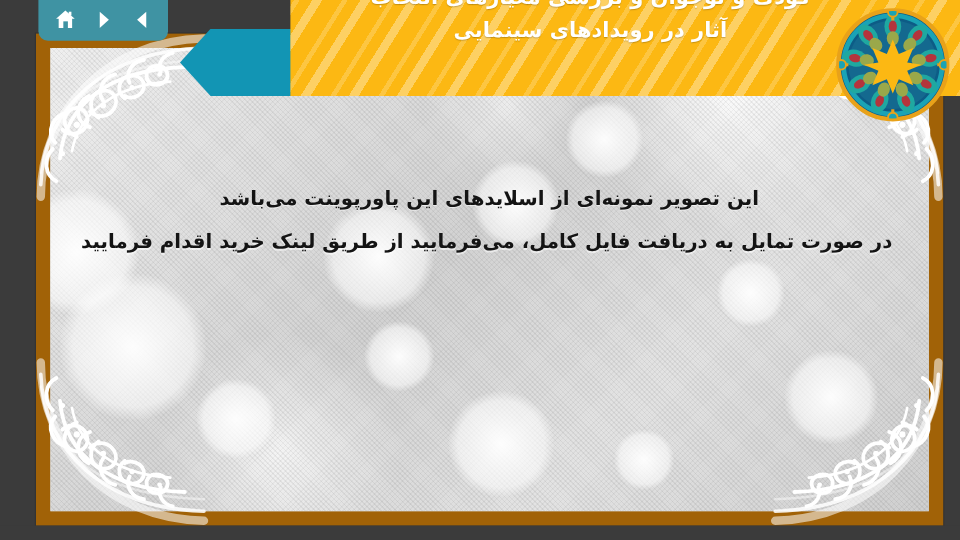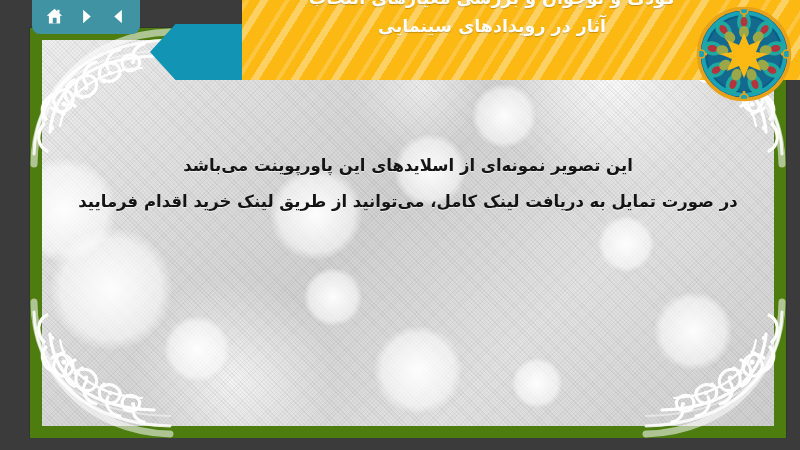--- a/index.html
+++ b/index.html
@@ -50,21 +50,21 @@
   }
   #navbar svg { display: block; }
 
   
   #slide {
     position: absolute;
     left: 30px;
     top: 28px;
     width: 756px;
     height: 410px;
-    background: #4d7c0f;
+    background: #a16207;
     box-sizing: border-box;
     overflow: hidden;
     box-shadow: 0 0 0 1px rgba(0,0,0,0.12);
     z-index: 10;
   }
 
   
   #paper {
     position: absolute;
     left: 12px;
@@ -215,21 +215,21 @@
       <div class="bokeh" style="left:262px; top:228px;  width:58px;  height:58px;"></div>
       <div class="bokeh" style="left:332px; top:286px;  width:88px;  height:88px;"></div>
       <div class="bokeh" style="left:122px; top:276px;  width:66px;  height:66px;"></div>
       <div class="bokeh" style="left:430px; top:44px;   width:64px;  height:64px;"></div>
       <div class="bokeh" style="left:556px; top:176px;  width:56px;  height:56px;"></div>
       <div class="bokeh" style="left:612px; top:252px;  width:78px;  height:78px;"></div>
       <div class="bokeh" style="left:470px; top:318px;  width:50px;  height:50px;"></div>
 
       <div id="body-copy">
         <span class="line">این تصویر نمونه‌ای از اسلایدهای این پاورپوینت می‌باشد</span>
-        <span class="line">در صورت تمایل به دریافت لینک کامل، می‌توانید از طریق لینک خرید اقدام فرمایید</span>
+        <span class="line">در صورت تمایل به دریافت فایل کامل، می‌فرمایید از طریق لینک خرید اقدام فرمایید</span>
       </div>
     </div>
 
     <div class="corner tl">
       <svg viewBox="0 0 150 140" width="150" height="140" aria-hidden="true">
         <g fill="none" stroke="#ffffff" stroke-width="3.2" stroke-linecap="round">
           <path d="M4 136 C4 66 58 6 140 4" stroke="rgba(255,255,255,0.55)" stroke-width="7"></path>
           <path d="M4 126 C6 62 58 14 140 12" stroke="rgba(255,255,255,0.85)" stroke-width="3"></path>
           <path d="M4 116 C10 58 58 24 140 22" stroke="rgba(255,255,255,0.45)" stroke-width="2"></path>
           <path d="M20 104 C24 58 62 30 124 28"></path>

